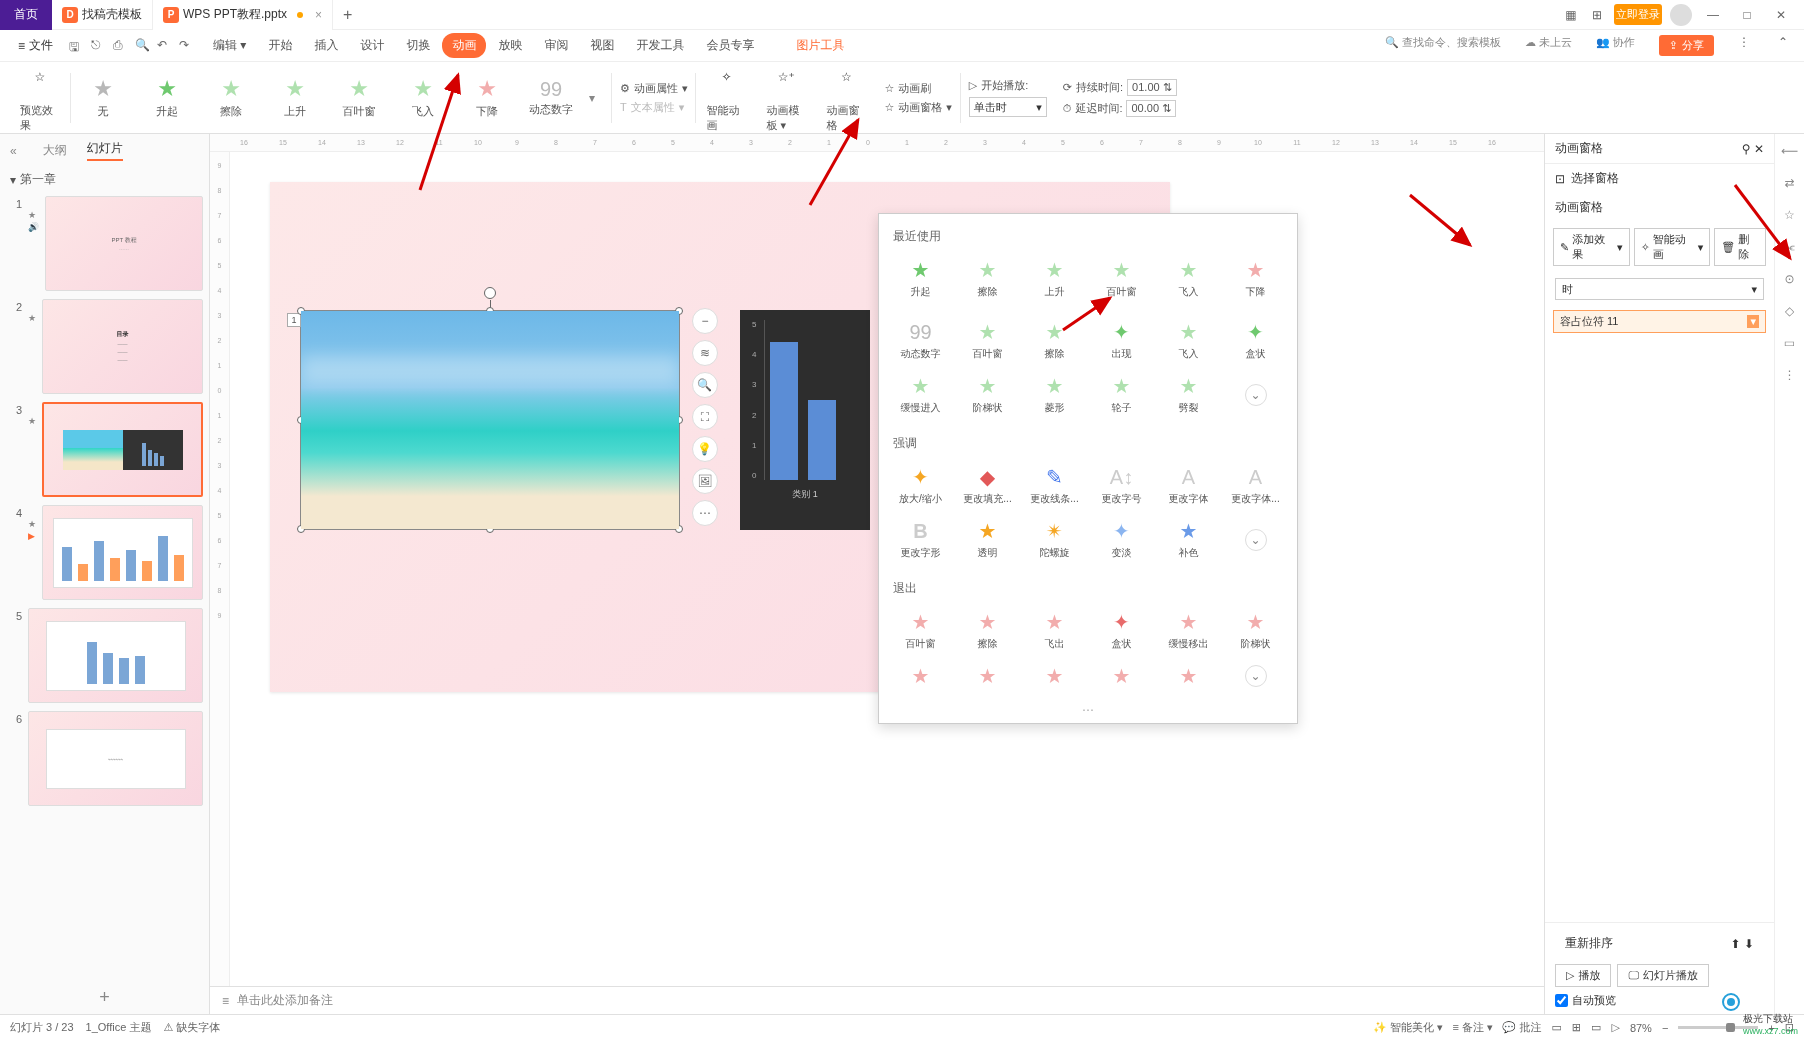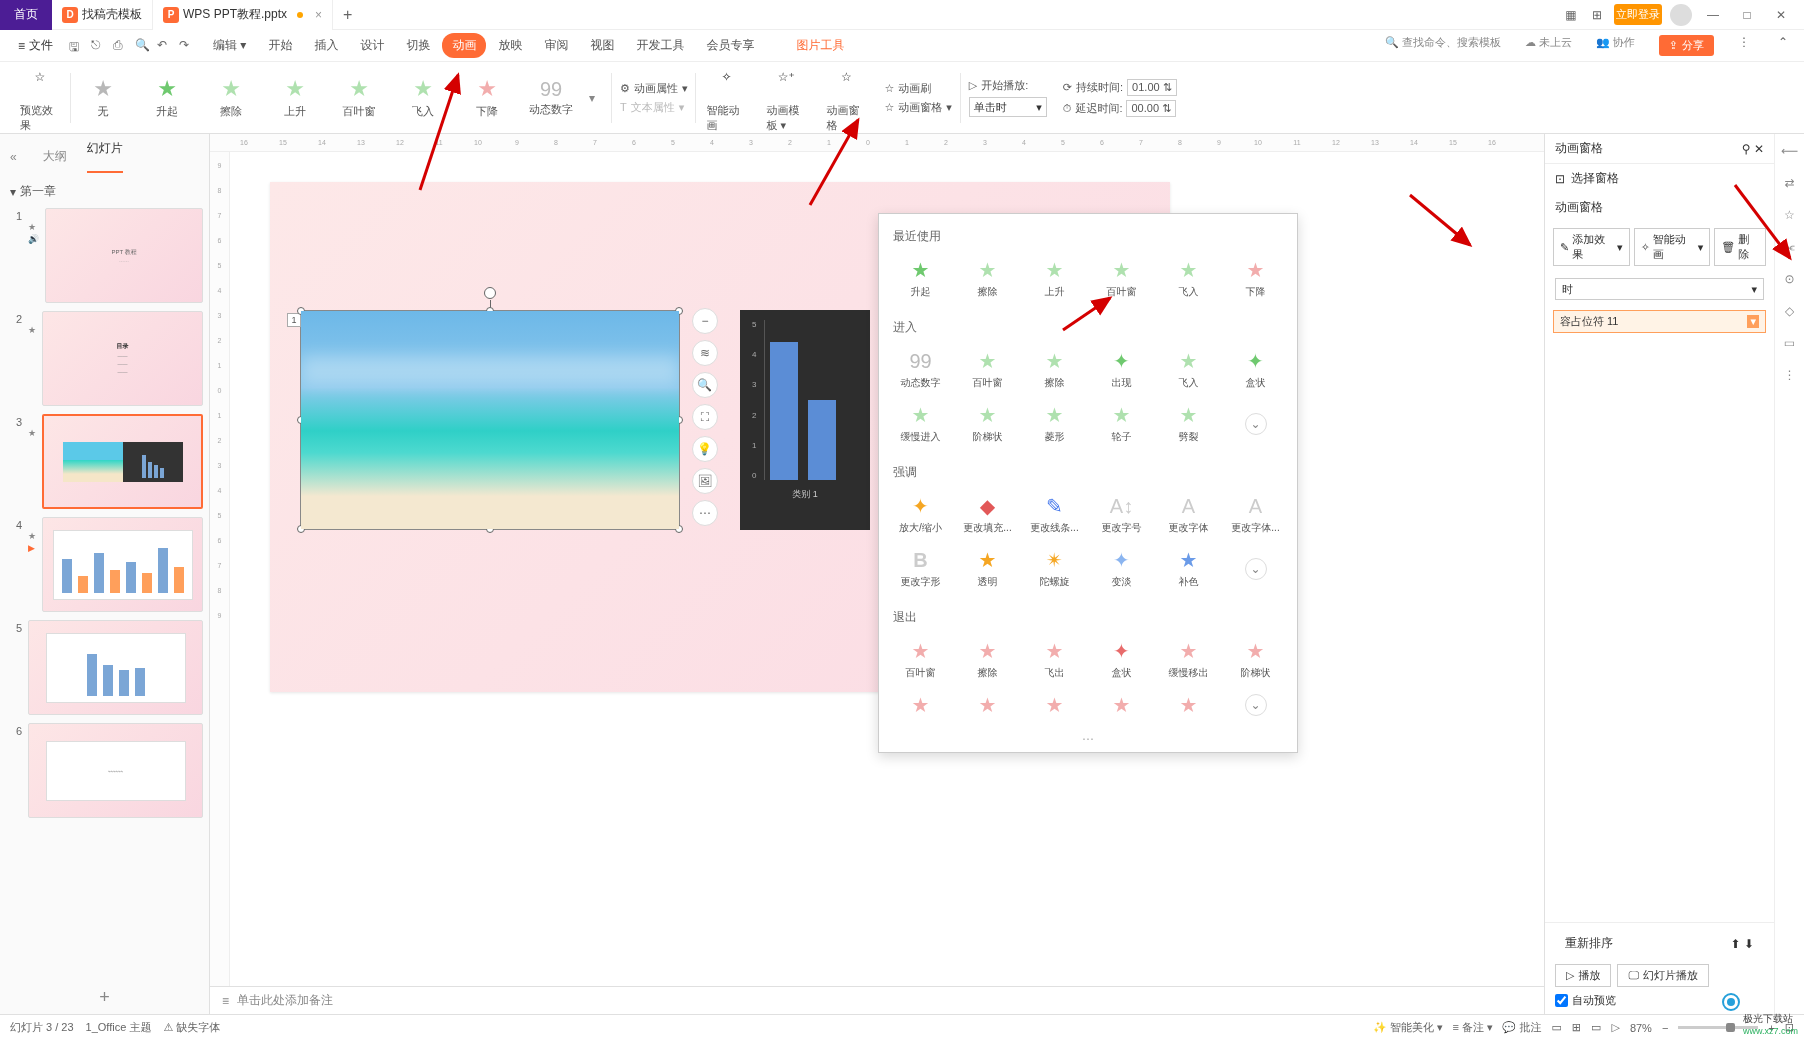--- a/index.html
+++ b/index.html
@@ -54,21 +54,21 @@
 .spin { width: 50px; height: 17px; border: 1px solid #ccc; display: flex; align-items: center; justify-content: space-between; padding: 0 4px; font-size: 11px; }
 .combo { width: 78px; height: 20px; border: 1px solid #ccc; font-size: 11px; padding: 0 4px; display:flex; align-items:center; justify-content:space-between;}
 
 
 .main { flex: 1; display: flex; overflow: hidden; }
 
 
 .sidebar { width: 210px; border-right: 1px solid #e0e0e0; display: flex; flex-direction: column; background: #fafafa; }
 .side-tabs { display: flex; padding: 6px 10px; gap: 20px; align-items: center; font-size: 12px; }
 .side-tab { color: #888; }
-.side-tab.active { color: #333; font-weight: 500; border-bottom: 2px solid #ff6b35; padding-bottom:14px;}
+.side-tab.active { color: #333; font-weight: 500; border-bottom: 2px solid #ff6b35; padding-bottom:2px;}
 .side-collapse { color: #888; margin-right: 6px; }
 .chapter { padding: 4px 10px; font-size: 12px; color: #555; display:flex; align-items:center; gap:4px;}
 .thumbs { flex: 1; overflow-y: auto; padding: 4px 6px; }
 .thumb-row { display: flex; gap: 6px; margin-bottom: 8px; align-items: flex-start; }
 .thumb-num { width: 16px; font-size: 11px; color: #666; text-align: right; padding-top: 2px; }
 .thumb-indicators { display:flex; flex-direction:column; gap:2px; font-size:9px; color:#888; margin-top:14px;}
 .thumb { flex: 1; height: 95px; background: linear-gradient(135deg,#fde6e6,#f9d6e0); border: 1px solid #ddd; border-radius: 2px; position: relative; overflow: hidden; }
 .thumb.selected { border: 2px solid #ff6b35; }
 .thumb-content { position: absolute; inset: 8px; background: rgba(255,255,255,0.0); display:flex; align-items:center; justify-content:center; }
 .mini-beach{ width:60px; height:40px; background:linear-gradient(180deg,#5bc9e8 0%,#5bc9e8 45%,#2fd6c7 45%,#f5e6c8 80%);}
@@ -518,21 +518,20 @@
                   </div>
                 <div class="popup-item">
                     <span class="pi-icon star green blur">★</span>
                     <span class="pi-label">飞入</span>
                   </div>
                 <div class="popup-item">
                     <span class="pi-icon star red blur">★</span>
                     <span class="pi-label">下降</span>
                   </div>
               </div>
-              <div class="popup-section-title">进入</div>
               <div class="popup-grid">
                 <div class="popup-item">
                     <span class="pi-icon" style="color:#bbb;">99</span>
                     <span class="pi-label">动态数字</span>
                   </div>
                 <div class="popup-item">
                     <span class="pi-icon star green blur">★</span>
                     <span class="pi-label">百叶窗</span>
                   </div>
                 <div class="popup-item">

